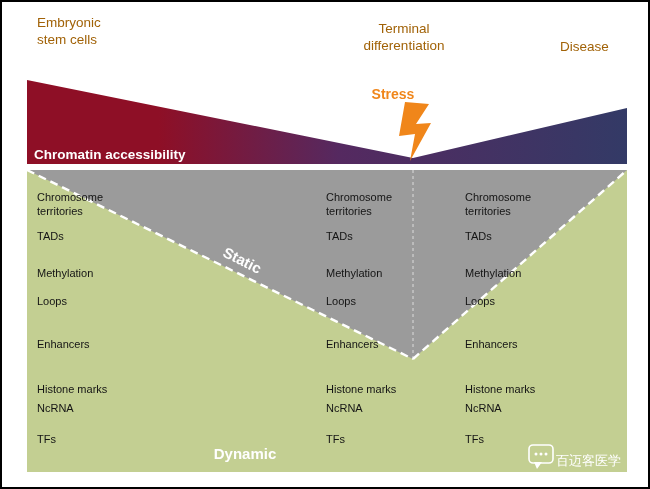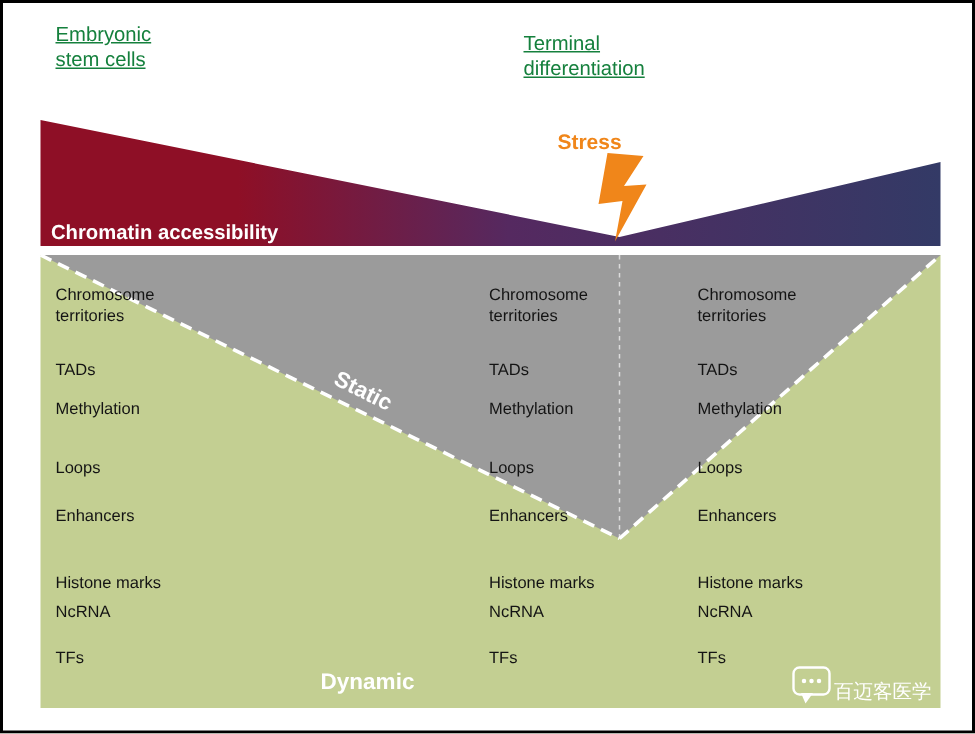--- a/index.html
+++ b/index.html
@@ -3,33 +3,33 @@
 <meta charset="utf-8">
 <style>
   html,body{margin:0;padding:0;background:#fff;}
   .fig{
     position:relative;width:650px;height:489px;box-sizing:border-box;
     background:#fff;border:2px solid #000;overflow:hidden;
     font-family:"Liberation Sans",sans-serif;
   }
   svg.layer{position:absolute;left:0;top:0;}
   .svgtxt{font-family:"Liberation Sans",sans-serif;}
-  .hdr{position:absolute;font-size:13.5px;color:#15803d;line-height:1.28;text-decoration:underline;}
+  .hdr{position:absolute;font-size:13.5px;color:#a16207;line-height:1.28;}
   .hdr-left{left:35px;top:12px;width:84px;}
-  .hdr-center{left:347px;top:18px;width:110px;}
+  .hdr-center{left:347px;top:18px;width:110px;text-align:center;}
   .hdr-right{left:558px;top:36px;width:80px;}
   .col{position:absolute;top:0;height:489px;width:100px;}
   .col-left{left:35px;}
   .col-center{left:324px;}
   .col-right{left:463px;}
   .lbl{
     position:absolute;left:0;width:100%;text-align:left;
     transform:translateY(-50%);font-size:11px;color:#141414;line-height:1.25;
   }
-  .r1{top:203px}.r2{top:246px}.r3{top:272px}.r4{top:311px}
+  .r1{top:203px}.r2{top:235px}.r3{top:272px}.r4{top:300px}
   .r5{top:343px}.r6{top:388px}.r7{top:407px}.r8{top:438px}
 </style>
 </head>
 <body>
 
 <div class="fig">
 
   <svg class="layer" width="650" height="489" viewBox="0 0 650 489">
     <defs>
       <linearGradient id="bandGrad" gradientUnits="userSpaceOnUse" x1="25" y1="0" x2="625" y2="0">
@@ -64,20 +64,21 @@
         <circle cx="534" cy="452" r="1.5" fill="#ffffff"></circle>
         <circle cx="539" cy="452" r="1.5" fill="#ffffff"></circle>
         <circle cx="544" cy="452" r="1.5" fill="#ffffff"></circle>
       </g>
       <text class="svgtxt" x="554" y="463" font-size="13" fill="#ffffff">百迈客医学</text>
     </g>
   </svg>
 
   <div class="hdr hdr-left">Embryonic stem cells</div>
   <div class="hdr hdr-center">Terminal differentiation</div>
+  <div class="hdr hdr-right">Disease</div>
 
   <div class="col col-left">
     <div class="lbl r1">Chromosome territories</div>
     <div class="lbl r2">TADs</div>
     <div class="lbl r3">Methylation</div>
     <div class="lbl r4">Loops</div>
     <div class="lbl r5">Enhancers</div>
     <div class="lbl r6">Histone marks</div>
     <div class="lbl r7">NcRNA</div>
     <div class="lbl r8">TFs</div>

